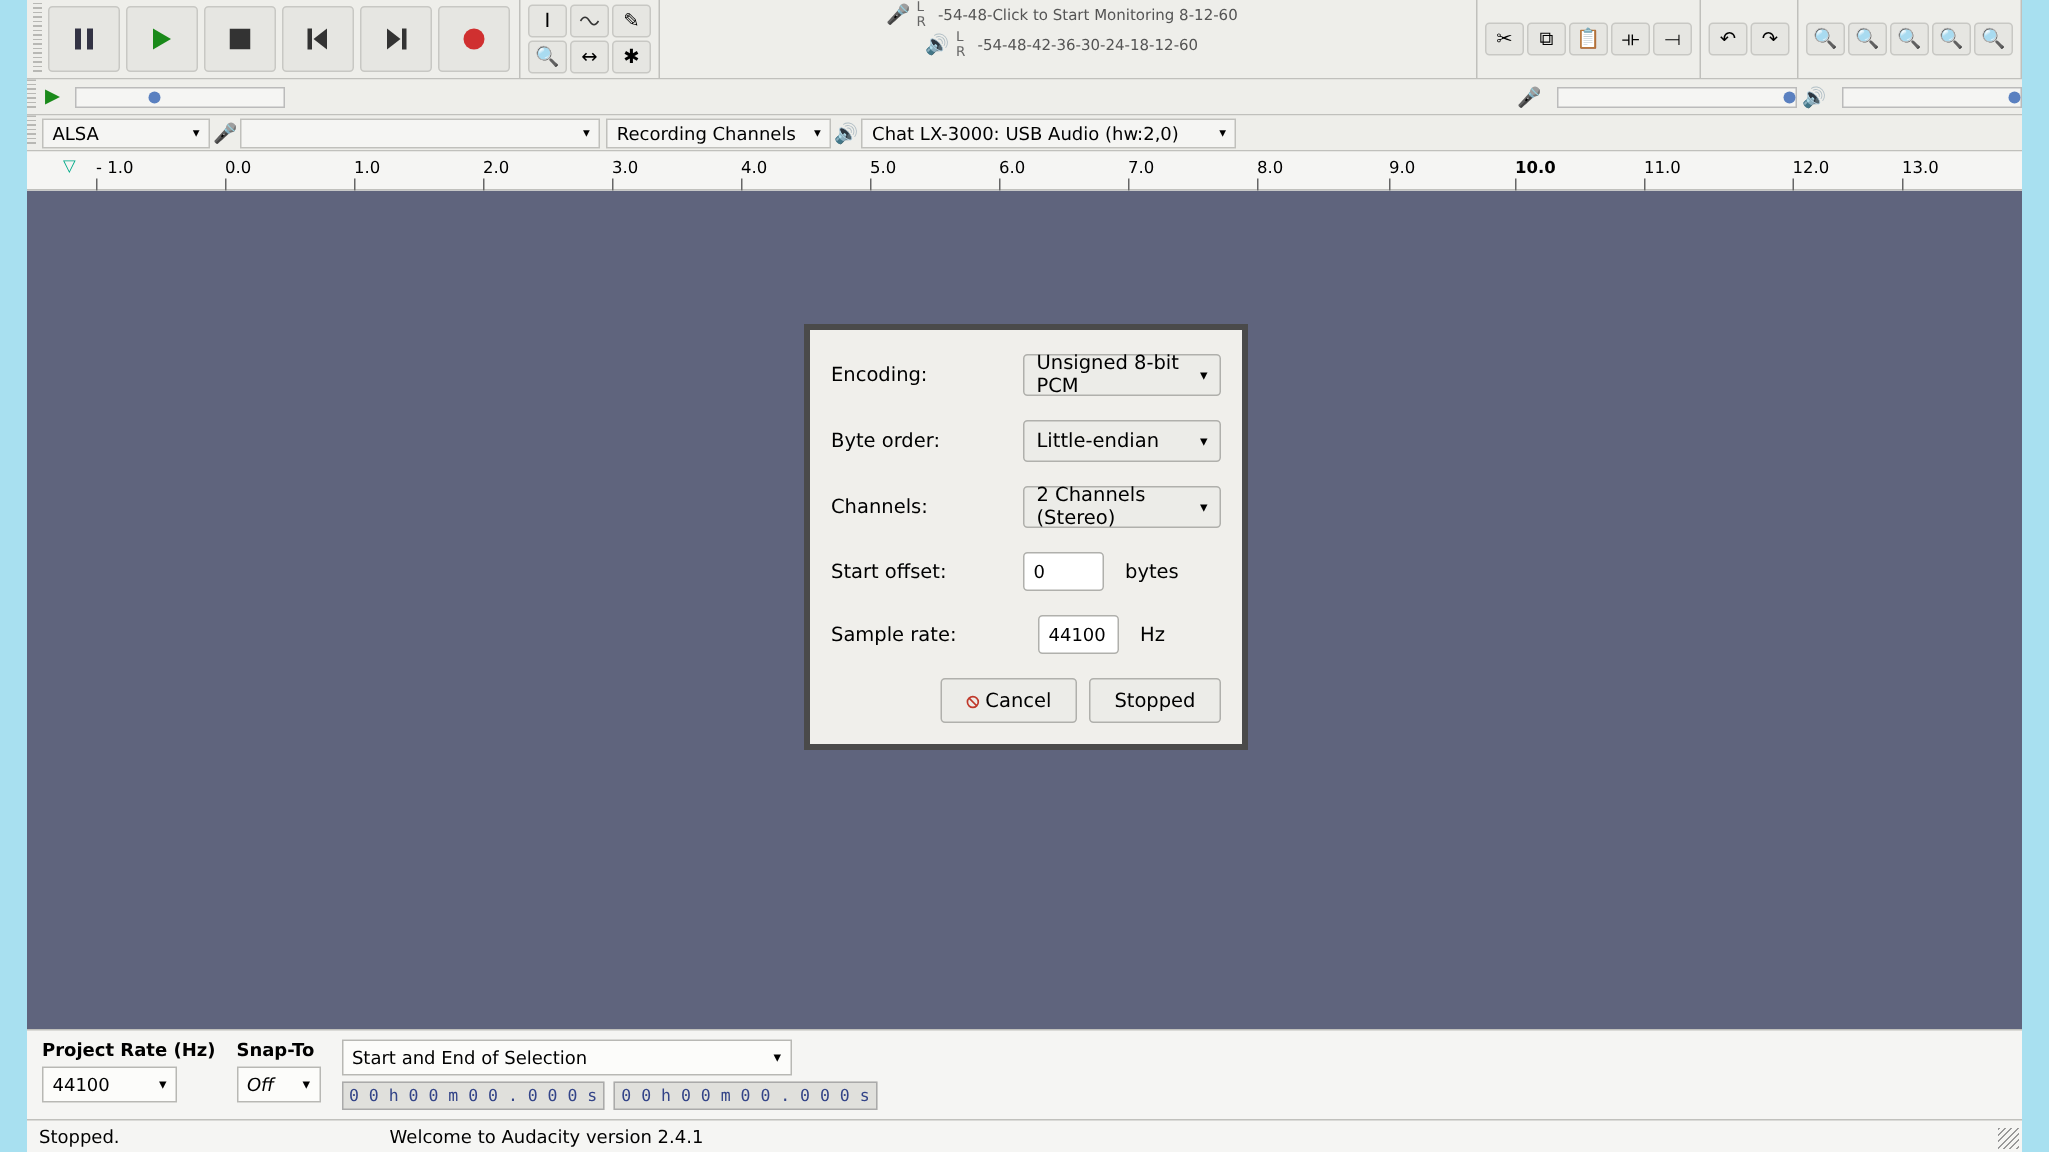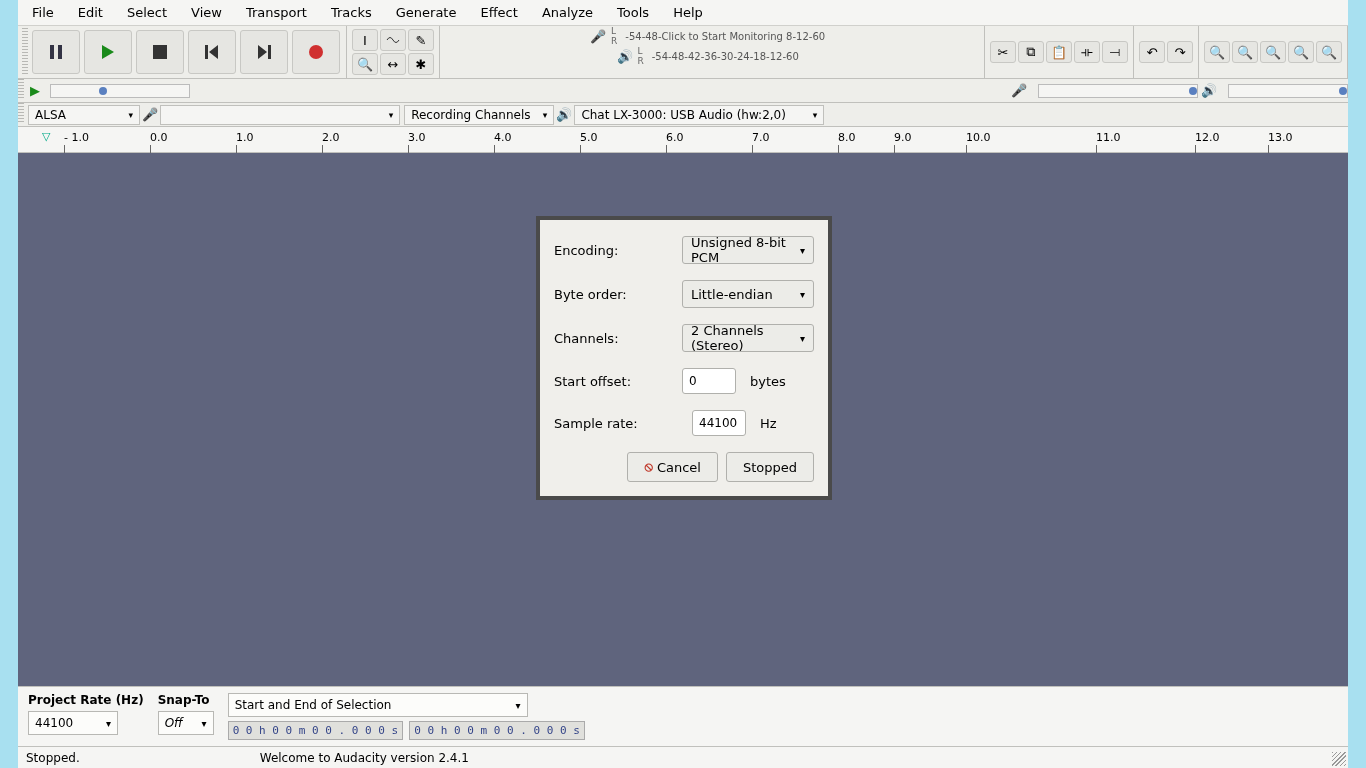--- a/index.html
+++ b/index.html
@@ -45,33 +45,20 @@
 .dlg-buttons { display: flex; justify-content: flex-end; gap: 8px; }
 .dlg-btn { height: 30px; padding: 0 16px; border: 1px solid #b0b0ac; background: #ecece8; border-radius: 3px; display: flex; align-items: center; cursor: pointer; }
 .cancel-icon { color: #c0392b; margin-right: 4px; font-weight: bold; }
 svg { display: block; }
 </style>
 </head>
 <body>
 
 <div class="app">
 
-  <div class="menubar">
-    <span>File</span>
-    <span>Edit</span>
-    <span>Select</span>
-    <span>View</span>
-    <span>Transport</span>
-    <span>Tracks</span>
-    <span>Generate</span>
-    <span>Effect</span>
-    <span>Analyze</span>
-    <span>Tools</span>
-    <span>Help</span>
-  </div>
 
   <div class="toolbar-row">
     <div class="toolbar-group">
       <div class="drag-handle"></div>
       <div class="tbtn">
           <svg width="16" height="16">
             <rect x="2" y="1" width="4" height="14" fill="#334"></rect>
             <rect x="10" y="1" width="4" height="14" fill="#334"></rect>
           </svg>
         </div>
@@ -218,22 +205,22 @@
     <span class="tick" style="left:46px;">- 1.0</span>
     <span class="tick" style="left:132px;">0.0</span>
     <span class="tick" style="left:218px;">1.0</span>
     <span class="tick" style="left:304px;">2.0</span>
     <span class="tick" style="left:390px;">3.0</span>
     <span class="tick" style="left:476px;">4.0</span>
     <span class="tick" style="left:562px;">5.0</span>
     <span class="tick" style="left:648px;">6.0</span>
     <span class="tick" style="left:734px;">7.0</span>
     <span class="tick" style="left:820px;">8.0</span>
-    <span class="tick" style="left:876px;">9.0</span>
-    <span class="tick" style="left:948px;">10.0</span>
+    <span class="tick" style="left:908px;">9.0</span>
+    <span class="tick" style="left:992px;font-weight:bold;">10.0</span>
     <span class="tick" style="left:1078px;">11.0</span>
     <span class="tick" style="left:1164px;margin-left:13px;">12.0</span>
     <span class="tick" style="left:1250px;">13.0</span>
   </div>
 
   <div class="canvas"></div>
 
   <div class="bottom-panel">
     <div class="field-col">
       <span style="font-weight:bold;">Project Rate (Hz)</span>

